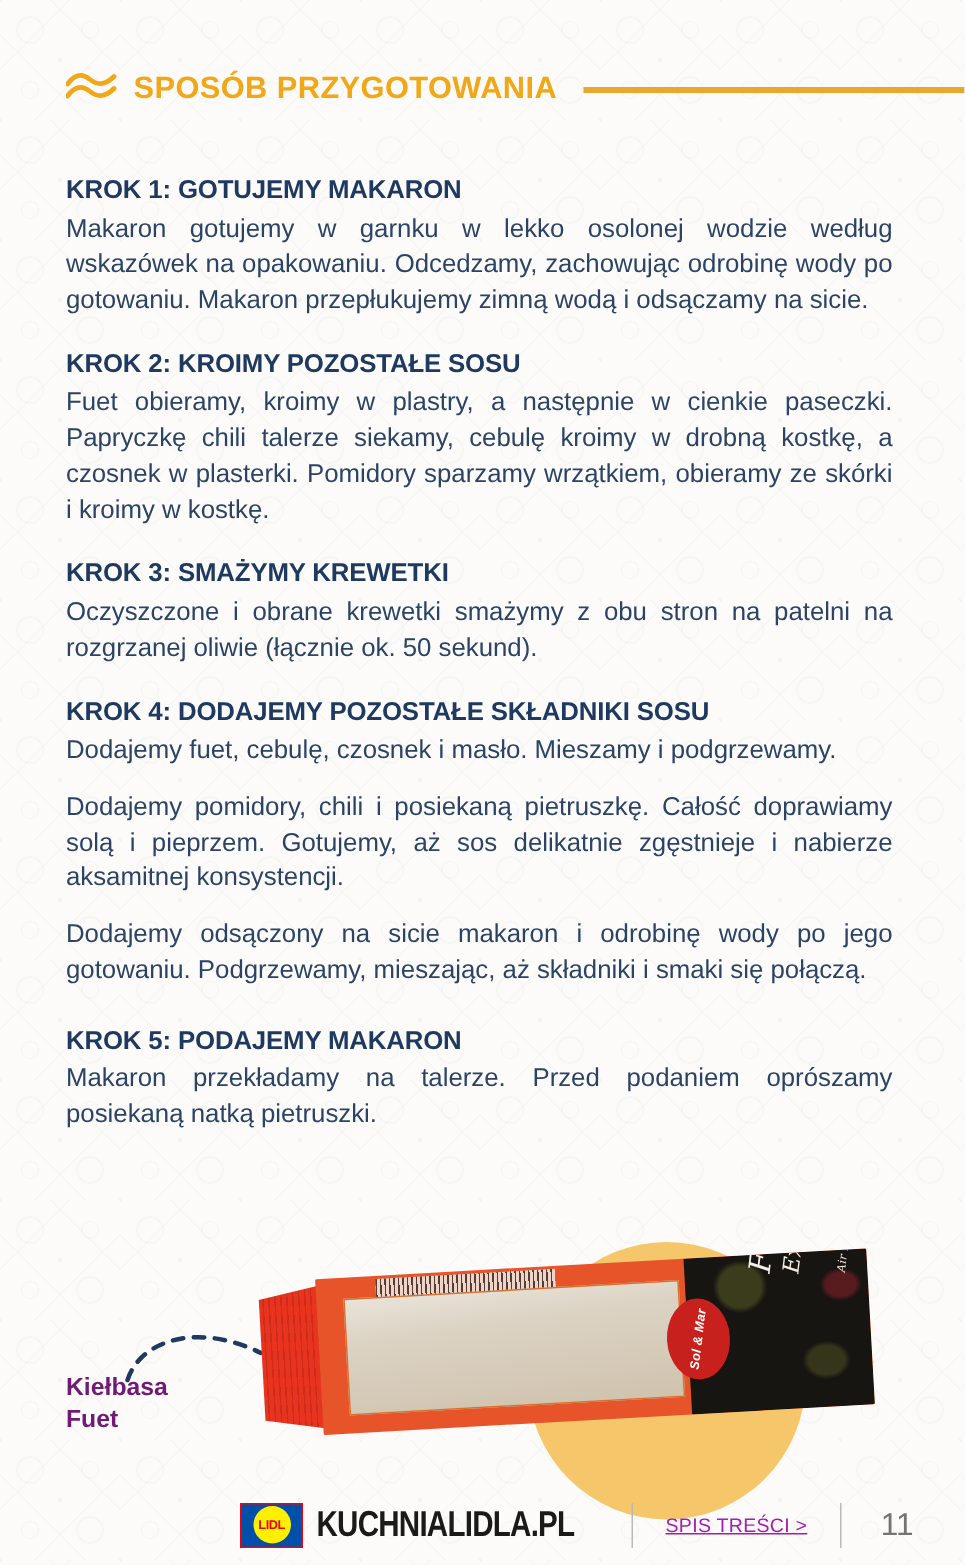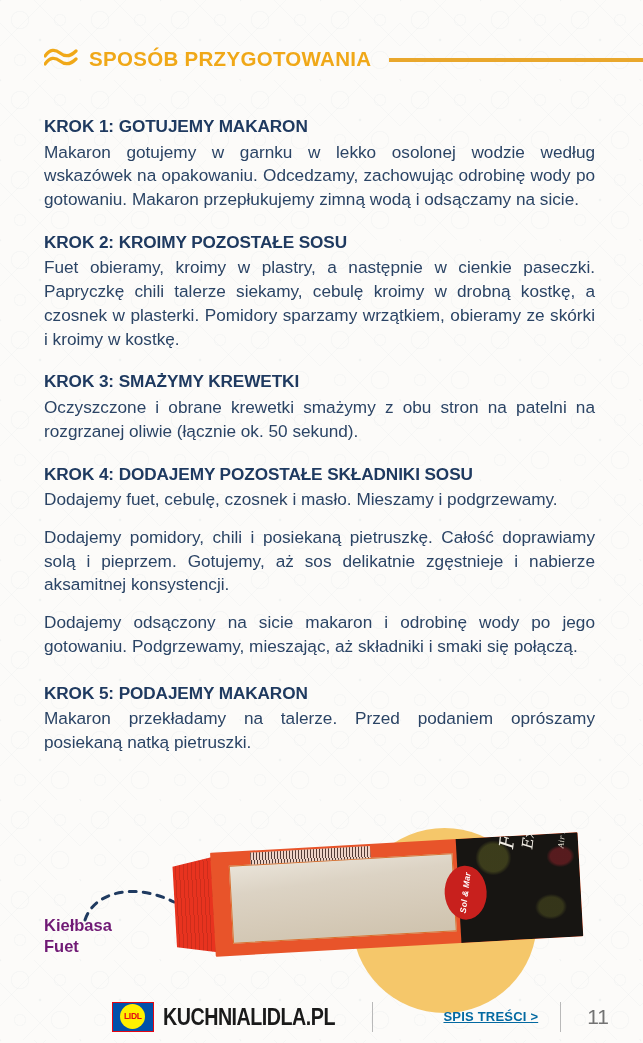--- a/index.html
+++ b/index.html
@@ -307,26 +307,25 @@
     white-space: nowrap;
   }
   .footer-divider {
     width: 1px;
     height: 30px;
     background: #b9b9b9;
     flex: 0 0 auto;
   }
   .toc-link {
     font-size: 13px;
-    font-weight: bold;
-    color: #0369a1;
+    font-weight: normal;
+    color: #a21caf;
     letter-spacing: 0.2px;
     padding: 0 22px;
     white-space: nowrap;
-    margin-left: 48px;
   }
   .page-number {
     font-size: 21px;
     color: #737373;
     padding-left: 26px;
     padding-right: 4px;
   }
   .footer-left-spacer { flex: 1 1 auto; }
 </style>
 </head>

